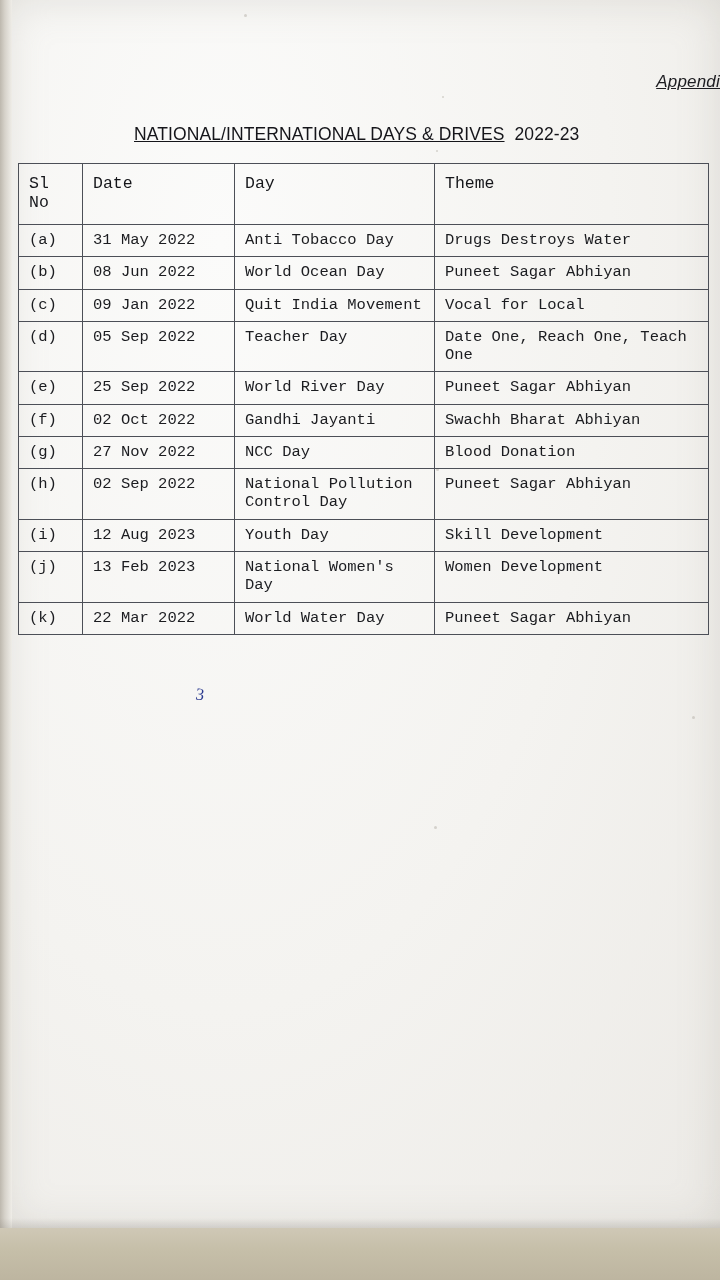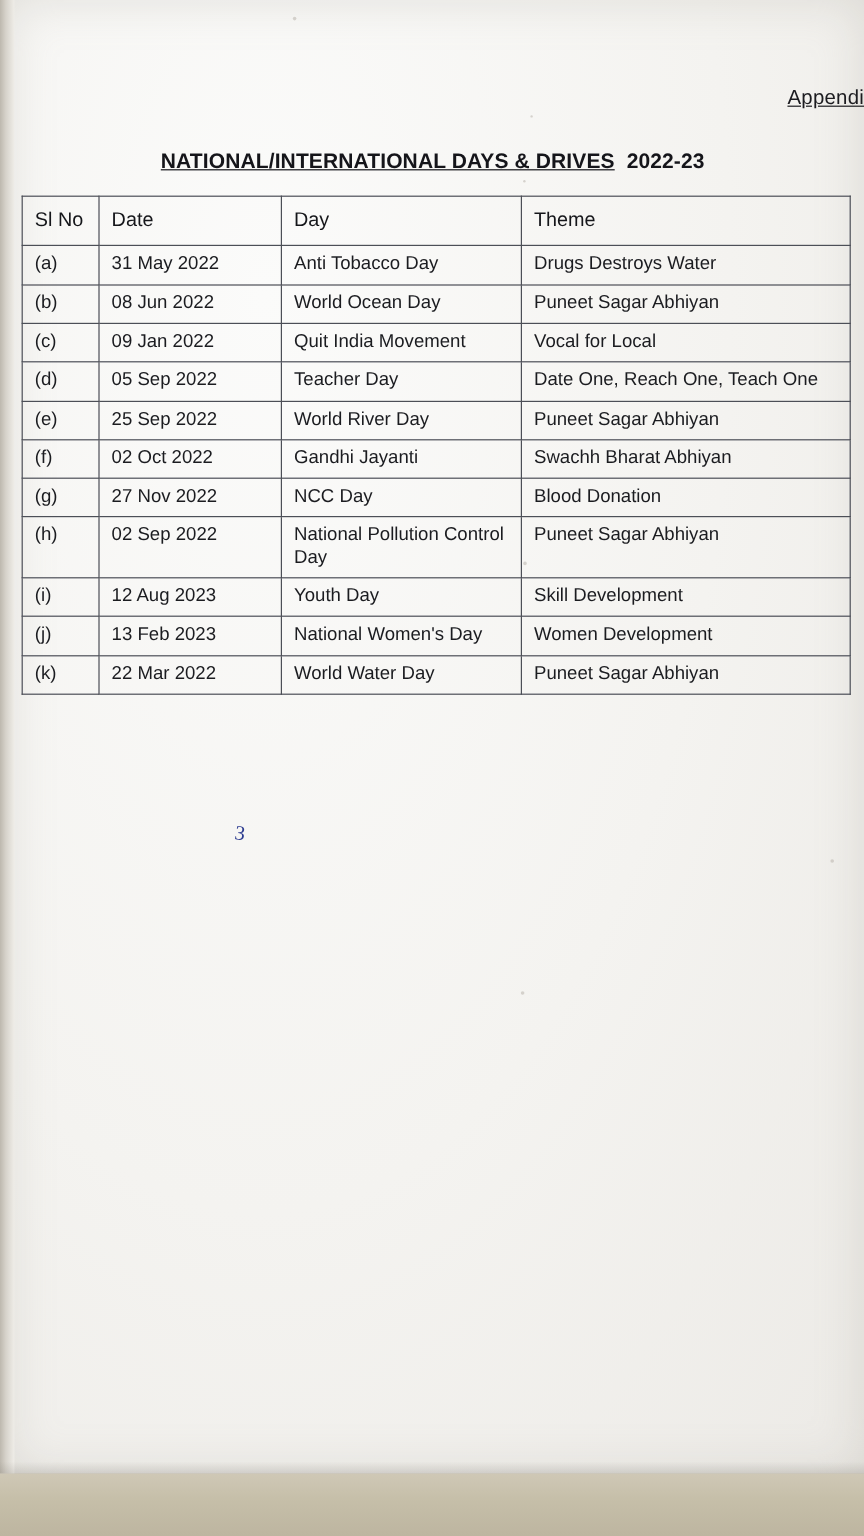--- a/index.html
+++ b/index.html
@@ -60,28 +60,29 @@
   
   .appendix {
     position: absolute;
     right: 0px;
     top: 72px;
     font-size: 17px;
     color: #1c1c20;
     letter-spacing: 0.2px;
     text-decoration: underline;
     white-space: nowrap;
+    font-style: italic;
   }
 
   .doc-title {
     position: absolute;
     left: 128px;
     top: 124px;
     font-size: 17.5px;
-    font-weight: bold;
+    font-weight: normal;
     color: #15151a;
     letter-spacing: 0.1px;
     white-space: nowrap;
   }
   .doc-title .underline-part {
     text-decoration: underline;
   }
 
   .table-wrap {
     position: absolute;
@@ -98,20 +99,21 @@
   }
   table.days td, table.days th {
     border: 1px solid #4c4f57;
     padding: 6px 8px 7px 10px;
     vertical-align: top;
     font-size: 15.5px;
     color: #1b1c20;
     line-height: 1.18;
     text-align: left;
     font-weight: normal;
+    font-family: Liberation Mono, monospace;
   }
   table.days thead th {
     font-size: 16.5px;
     padding-top: 10px;
     padding-bottom: 11px;
     color: #15161a;
   }
   col.c-sl { width: 64px; }
   col.c-date { width: 152px; }
   col.c-day  { width: 200px; }

